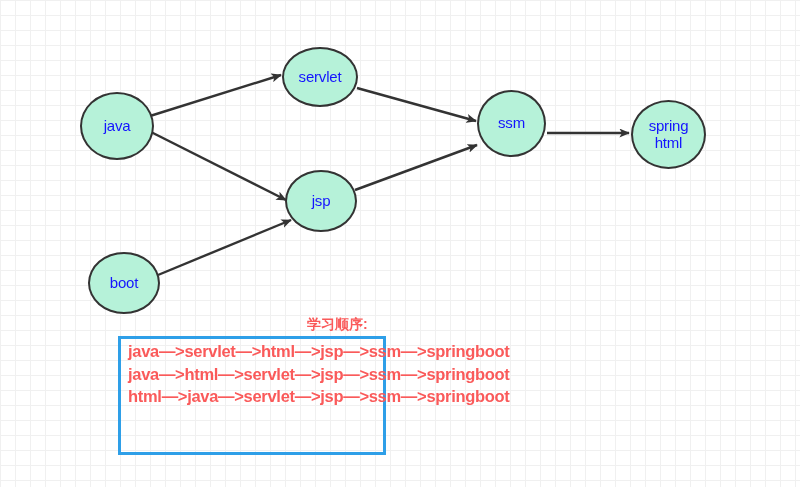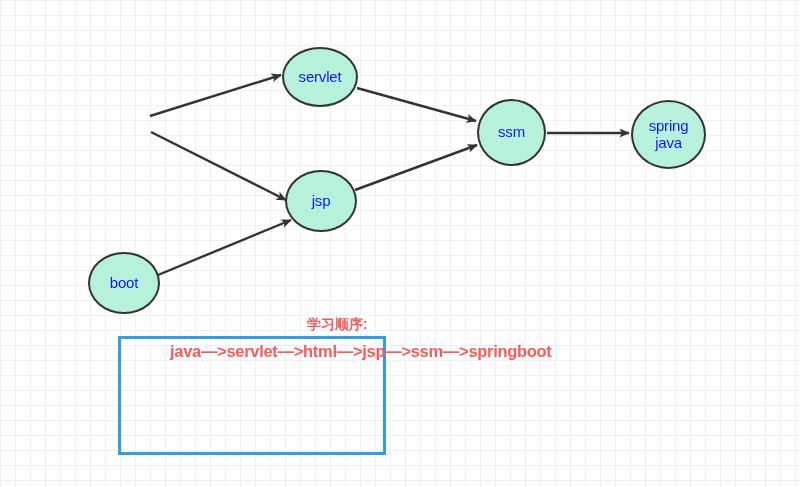--- a/index.html
+++ b/index.html
@@ -74,21 +74,20 @@
     top: 340px;
     z-index: 4;
   }
   .seq-line {
     color: #fa5a5a;
     font-weight: bold;
     font-size: 16.5px;
     line-height: 22.6px;
     white-space: nowrap;
     letter-spacing: -0.3px;
-    margin-left: 42px;
   }
 </style>
 </head>
 <body>
 
 <div id="canvas">
 
   <svg id="edge-layer" viewBox="0 0 800 487" xmlns="http://www.w3.org/2000/svg">
     <defs>
       <marker id="arrow" markerWidth="11" markerHeight="9" refX="9.6" refY="4.5" orient="auto" markerUnits="userSpaceOnUse">
@@ -98,43 +97,48 @@
     <g stroke="#333333" stroke-width="2.4" fill="none" marker-end="url(#arrow)">
       <line x1="150" y1="116" x2="281" y2="75"></line>
       <line x1="151" y1="132" x2="286" y2="200"></line>
       <line x1="158" y1="275" x2="291" y2="220"></line>
       <line x1="357" y1="88" x2="476" y2="121"></line>
       <line x1="355" y1="190" x2="477" y2="145"></line>
       <line x1="547" y1="133" x2="629" y2="133"></line>
     </g>
   </svg>
 
+  <div class="node" style="left:80px; top:92px; width:74px; height:68px;">
+    <span>java</span>
+  </div>
 
   <div class="node" style="left:282px; top:47px; width:76px; height:60px;">
     <span>servlet</span>
   </div>
 
   <div class="node" style="left:285px; top:170px; width:72px; height:62px;justify-content:center;">
     <span>jsp</span>
   </div>
 
   <div class="node" style="left:88px; top:252px; width:72px; height:62px;">
     <span>boot</span>
   </div>
 
-  <div class="node" style="left:477px; top:99px; width:69px; height:67px;align-items:center;">
+  <div class="node" style="left:477px; top:90px; width:69px; height:67px;align-items:center;">
     <span>ssm</span>
   </div>
 
   <div class="node" style="left:631px; top:100px; width:75px; height:69px;">
     <span style="white-space:pre-line;">spring
-java</span>
+html</span>
   </div>
 
   <div class="seq-label" style="left:307px; top:316px;">学习顺序:</div>
 
   <div class="seq-box" style="left:118px; top:336px; width:268px; height:119px;"></div>
 
   <div class="seq-lines">
     <div class="seq-line">java—&gt;servlet—&gt;html—&gt;jsp—&gt;ssm—&gt;springboot</div>
+    <div class="seq-line">java—&gt;html—&gt;servlet—&gt;jsp—&gt;ssm—&gt;springboot</div>
+    <div class="seq-line">html—&gt;java—&gt;servlet—&gt;jsp—&gt;ssm—&gt;springboot</div>
   </div>
 
 </div>
 
 </body></html>

